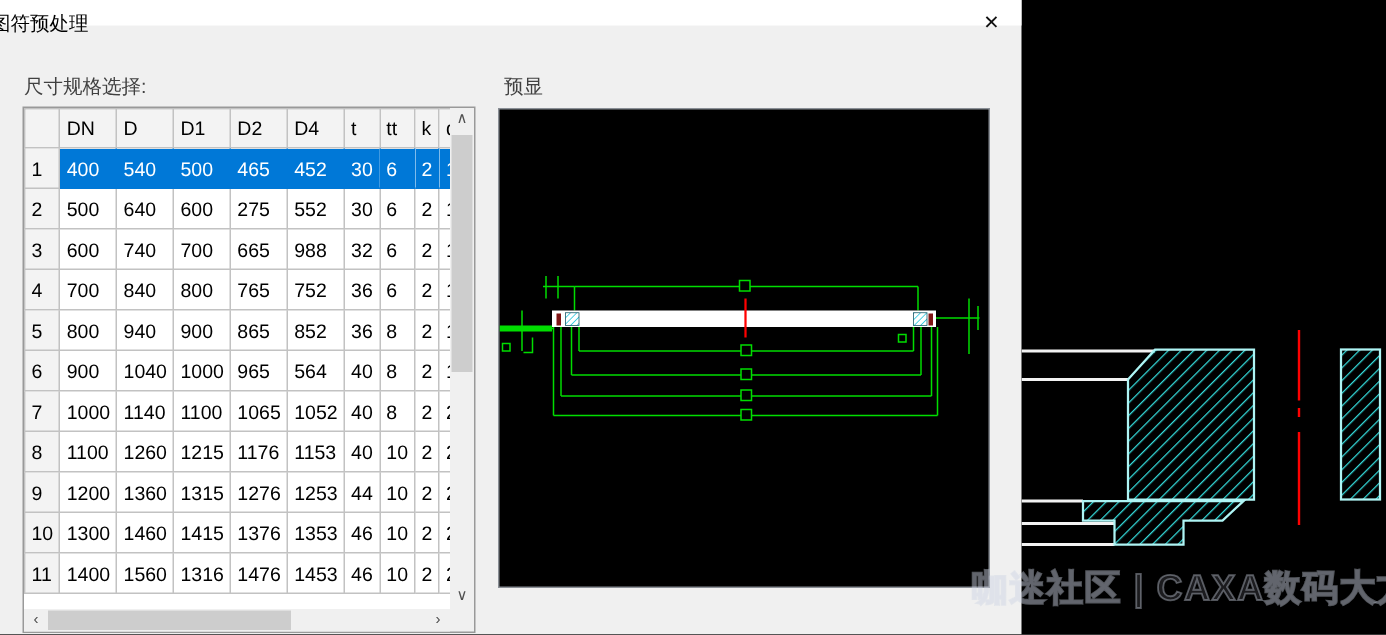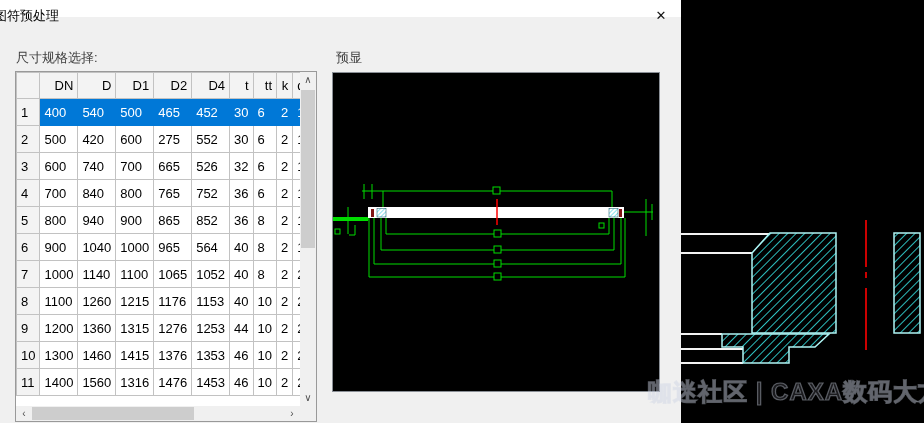--- a/index.html
+++ b/index.html
@@ -16,21 +16,21 @@
   #lbl-size{left:16px;top:49px;}
   #lbl-preview{left:336px;top:49px;}
 
   
   .table-frame{position:absolute;left:15px;top:71px;width:302px;height:351px;
                border:1px solid #999;background:#f0f0f0;box-sizing:border-box;}
   .table-viewport{position:absolute;left:0;top:0;width:284px;height:334px;overflow:hidden;background:#fff;}
   table.spec{border-collapse:collapse;table-layout:fixed;font-size:13px;color:#000;background:#fff;}
   table.spec th,table.spec td{border:1px solid #c2c2c2;padding:0 4px;height:27px;box-sizing:border-box;
                overflow:hidden;white-space:nowrap;font-weight:normal;text-align:left;}
-  table.spec th{height:26px;background:#f3f3f3;text-align:right;}
+  table.spec th{height:26px;background:#f3f3f3;}
   td.rownum{background:#f3f3f3;text-align:center;padding:0 2px;}
   tr.selected td:not(.rownum){background:#0078d7;color:#ffffff;border-color:#0078d7;}
 
   
   .vsb{position:absolute;right:0;top:0;width:16px;height:334px;background:#f0f0f0;}
   .hsb{position:absolute;left:0;bottom:0;width:284px;height:15px;background:#f0f0f0;}
   .sb-arrow{position:absolute;display:flex;align-items:center;justify-content:center;
             color:#505050;font-size:10px;line-height:1;}
   .vsb .sb-arrow{width:16px;height:16px;left:0;}
   .hsb .sb-arrow{width:16px;height:15px;top:0;}
@@ -131,36 +131,36 @@
                 <td>465</td>
                 <td>452</td>
                 <td>30</td>
                 <td>6</td>
                 <td>2</td>
                 <td>1</td>
               </tr>
               <tr>
                 <td class="rownum">2</td>
                 <td>500</td>
-                <td>420</td>
+                <td>640</td>
                 <td>600</td>
                 <td>275</td>
                 <td>552</td>
                 <td>30</td>
                 <td>6</td>
                 <td>2</td>
                 <td>1</td>
               </tr>
               <tr>
                 <td class="rownum">3</td>
                 <td>600</td>
                 <td>740</td>
                 <td>700</td>
                 <td>665</td>
-                <td>526</td>
+                <td>988</td>
                 <td>32</td>
                 <td>6</td>
                 <td>2</td>
                 <td>1</td>
               </tr>
               <tr>
                 <td class="rownum">4</td>
                 <td>700</td>
                 <td>840</td>
                 <td>800</td>

